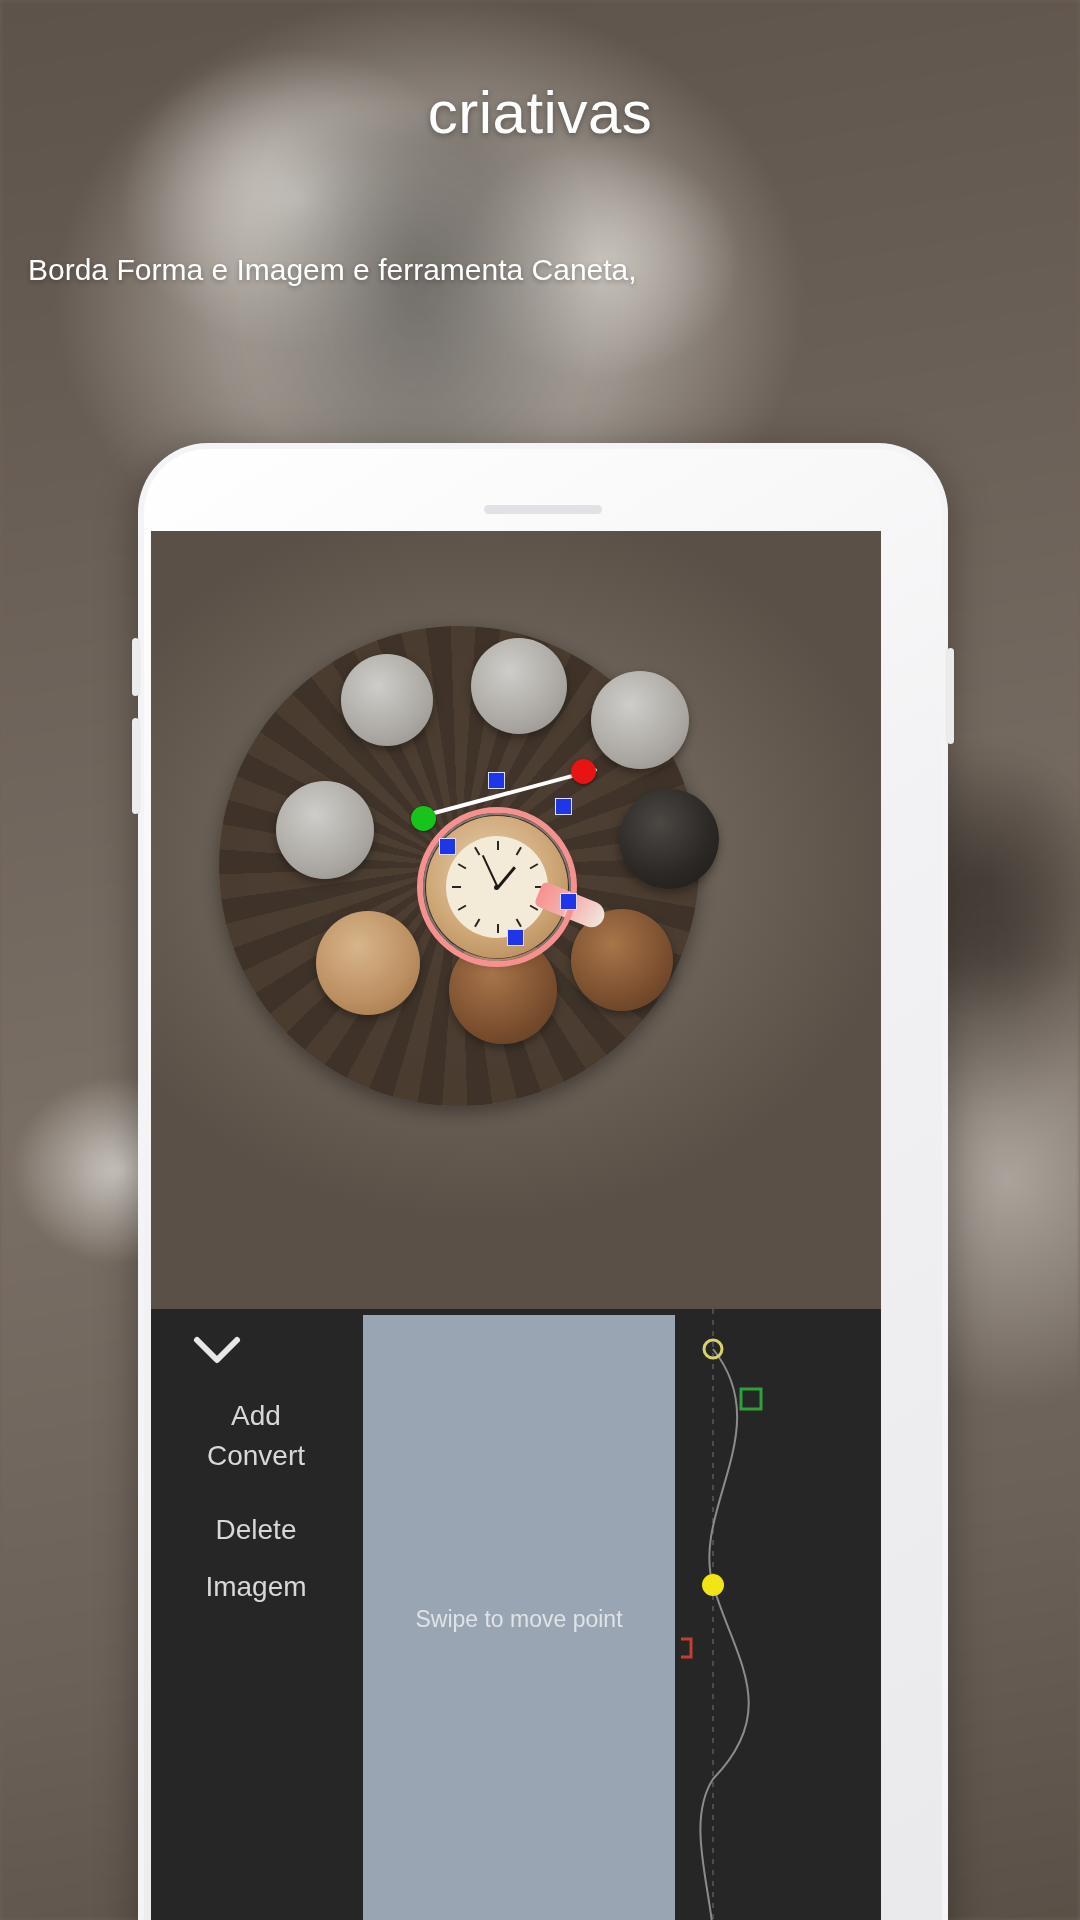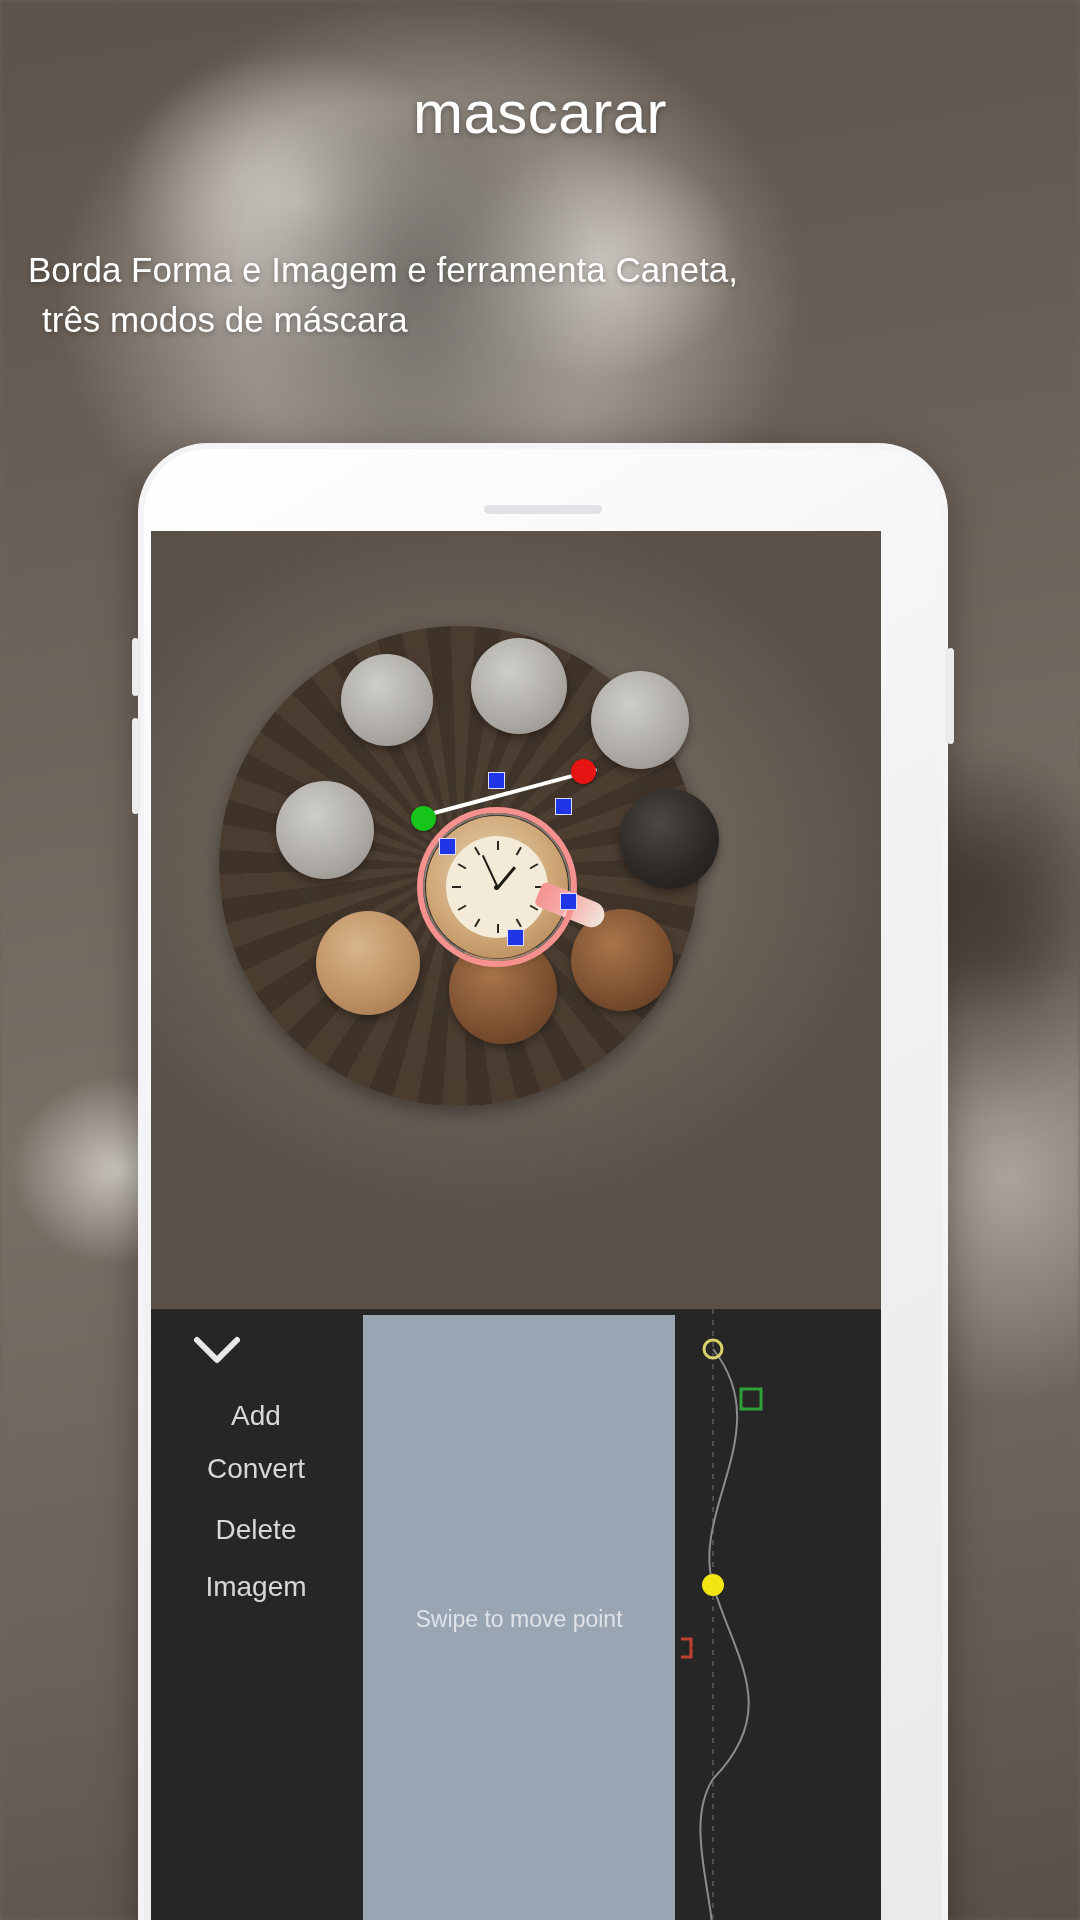--- a/index.html
+++ b/index.html
@@ -59,21 +59,21 @@
     color: #ffffff;
     font-weight: 400;
     letter-spacing: 0.5px;
     text-shadow: 0 2px 6px rgba(0,0,0,0.35);
   }
   .subtitle {
     position: absolute;
     top: 245px;
     left: 28px;
     width: 1010px;
-    font-size: 35px;
+    font-size: 30px;
     line-height: 50px;
     color: #ffffff;
     font-weight: 400;
     text-shadow: 0 2px 5px rgba(0,0,0,0.3);
   }
   .subtitle .l2 { display: block; padding-left: 14px; }
   .subtitle .l3 { display: block; }
 
   
   .phone {
@@ -257,21 +257,21 @@
   .chevron-btn svg { display: block; }
   .menu-item {
     position: absolute;
     left: 0;
     width: 210px;
     text-align: center;
     color: #d8d8d8;
     font-size: 28px;
   }
   .mi-add { top: 91px; }
-  .mi-convert { top: 144px; }
+  .mi-convert { top: 131px; }
   .mi-delete { top: 205px; text-align: center; }
   .mi-close { top: 262px; }
 
   .swipe-pad {
     position: absolute;
     left: 212px;
     top: 6px;
     width: 312px;
     height: 608px;
     background: #9aa5b4;
@@ -294,25 +294,24 @@
 </style>
 </head>
 <body>
 
 <div id="page">
 
   <div class="bg"></div>
   <div class="bg-dark-top"></div>
   <div class="bg-dark-right"></div>
 
-  <div class="title">mascarar</div>
+  <div class="title">criativas</div>
 
   <div class="subtitle">
     <span class="l1">Borda Forma e Imagem e ferramenta Caneta,</span>
-    <span class="l2">três modos de máscara</span>
   </div>
 
   <div class="phone">
     <div class="phone-inner-edge"></div>
     <div class="phone-speaker"></div>
     <div class="phone-btn btn-left-1"></div>
     <div class="phone-btn btn-left-2"></div>
     <div class="phone-btn btn-right-1"></div>
 
     <div class="screen">

